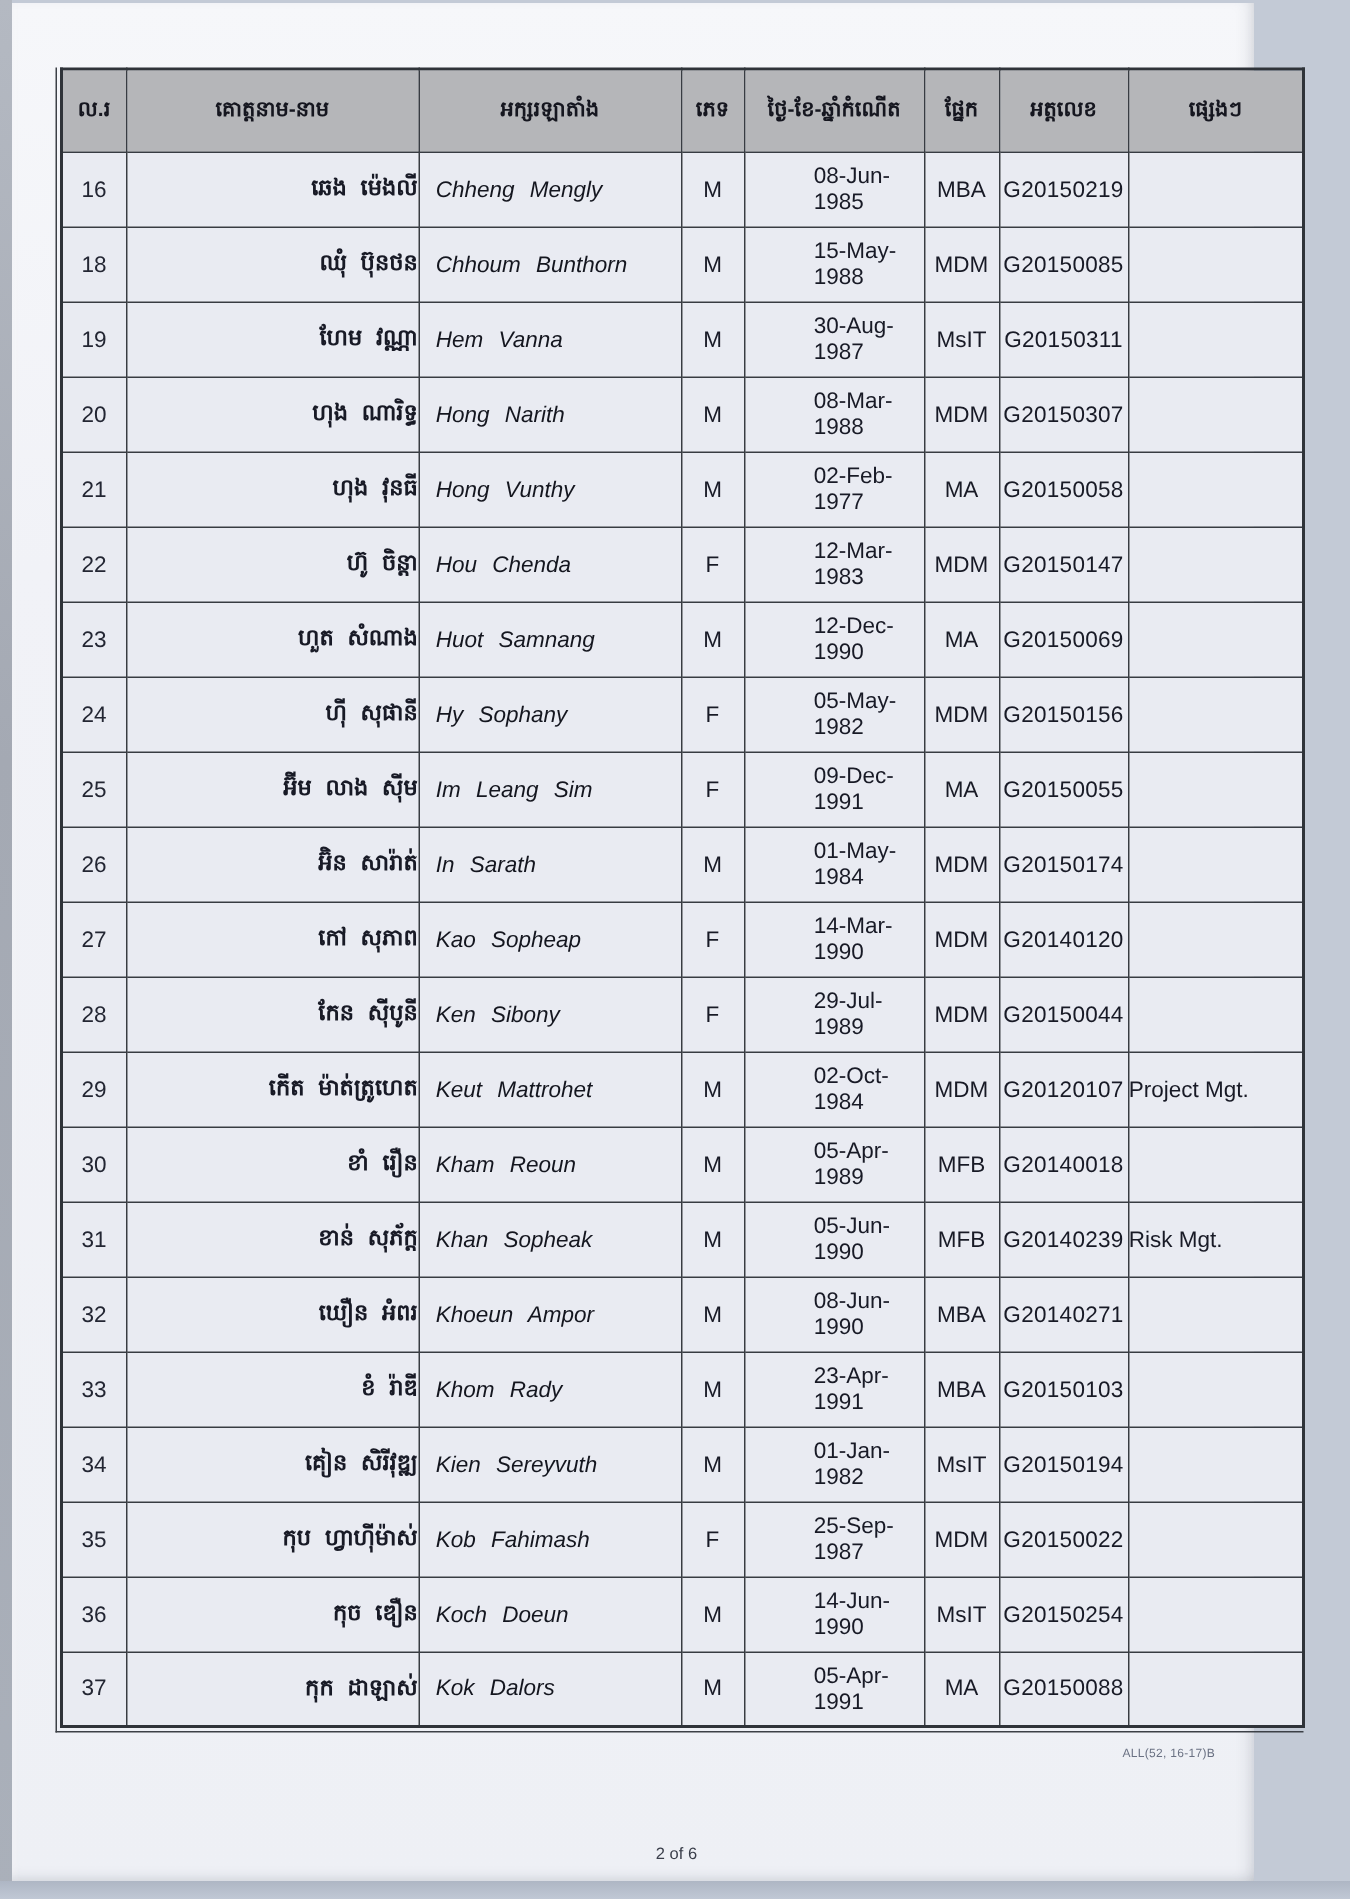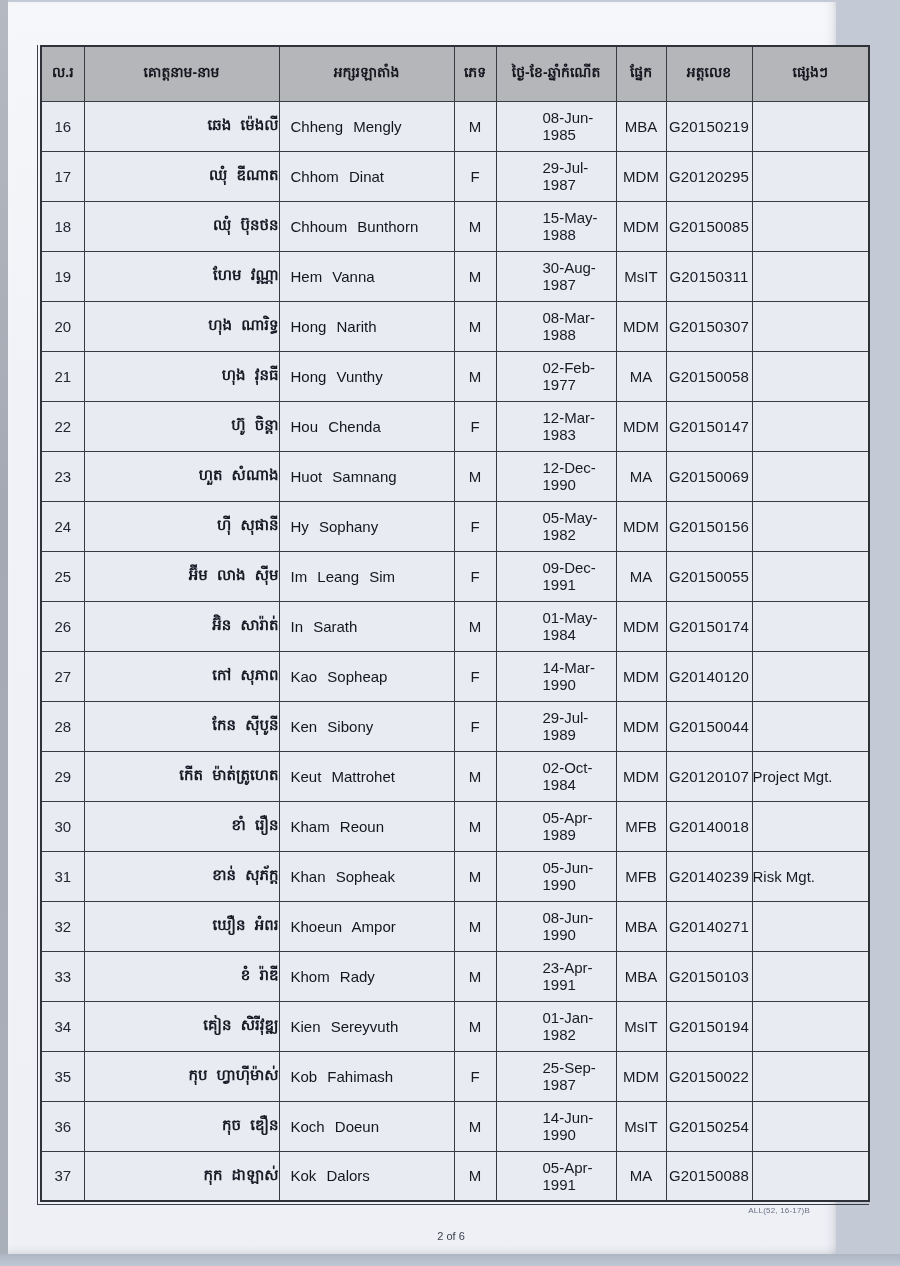--- a/index.html
+++ b/index.html
@@ -44,32 +44,32 @@
     height:55px;
     background:#b5b6b9;
     font-size:14px; font-weight:bold;
     text-align:center;
     color:#15161f;
   }
   .roster tbody tr { height:50px; }
   .roster tbody td { background:#e9ebf2; font-size:15px; }
   td.col-no   { text-align:center; font-size:14px; color:#232633; }
   td.col-khmer { text-align:right; padding-left:9px; font-weight:bold; word-spacing:5px; font-size:15px; }
-  td.col-latin { text-align:left; padding-left:11px; word-spacing:6px; color:#14161f; }
+  td.col-latin { text-align:left; padding-left:11px; word-spacing:6px; color:#14161f;font-style:italic; }
   td.col-gender { text-align:center; }
   td.col-dob { text-align:left;padding-left:46px; }
   td.col-program { text-align:center; }
   td.col-id { text-align:center; font-size:11.5px; letter-spacing:.2px;margin-top:36px; }
   td.col-others { text-align:left; font-size:11px; }
   .footer-center {
     position:absolute; left:0; top:1228px; width:886px;
     text-align:center; font-size:11px; color:#3a3e4a;
   }
   .footer-right {
-    position:absolute; right:26px; top:1204px;
+    position:absolute; right:26px; top:1162px;
     font-size:8px; color:#6a7183; letter-spacing:.2px;
   }
 </style>
 </head>
 <body>
 
 <div class="left-edge"></div>
 <div class="bottom-edge"></div>
 
 <div class="scan-page">
@@ -103,30 +103,20 @@
             <td class="col-no">16</td>
             <td class="col-khmer">ឆេង ម៉េងលី</td>
             <td class="col-latin">Chheng Mengly</td>
             <td class="col-gender">M</td>
             <td class="col-dob">08-Jun-1985</td>
             <td class="col-program">MBA</td>
             <td class="col-id">G20150219</td>
             <td class="col-others"></td>
           </tr>
           <tr>
-            <td class="col-no">17</td>
-            <td class="col-khmer">ឈុំ ឌីណាត</td>
-            <td class="col-latin">Chhom Dinat</td>
-            <td class="col-gender">F</td>
-            <td class="col-dob">29-Jul-1987</td>
-            <td class="col-program">MDM</td>
-            <td class="col-id">G20120295</td>
-            <td class="col-others"></td>
-          </tr>
-          <tr>
             <td class="col-no">18</td>
             <td class="col-khmer">ឈុំ ប៊ុនថន</td>
             <td class="col-latin">Chhoum Bunthorn</td>
             <td class="col-gender">M</td>
             <td class="col-dob">15-May-1988</td>
             <td class="col-program">MDM</td>
             <td class="col-id">G20150085</td>
             <td class="col-others"></td>
           </tr>
           <tr>

